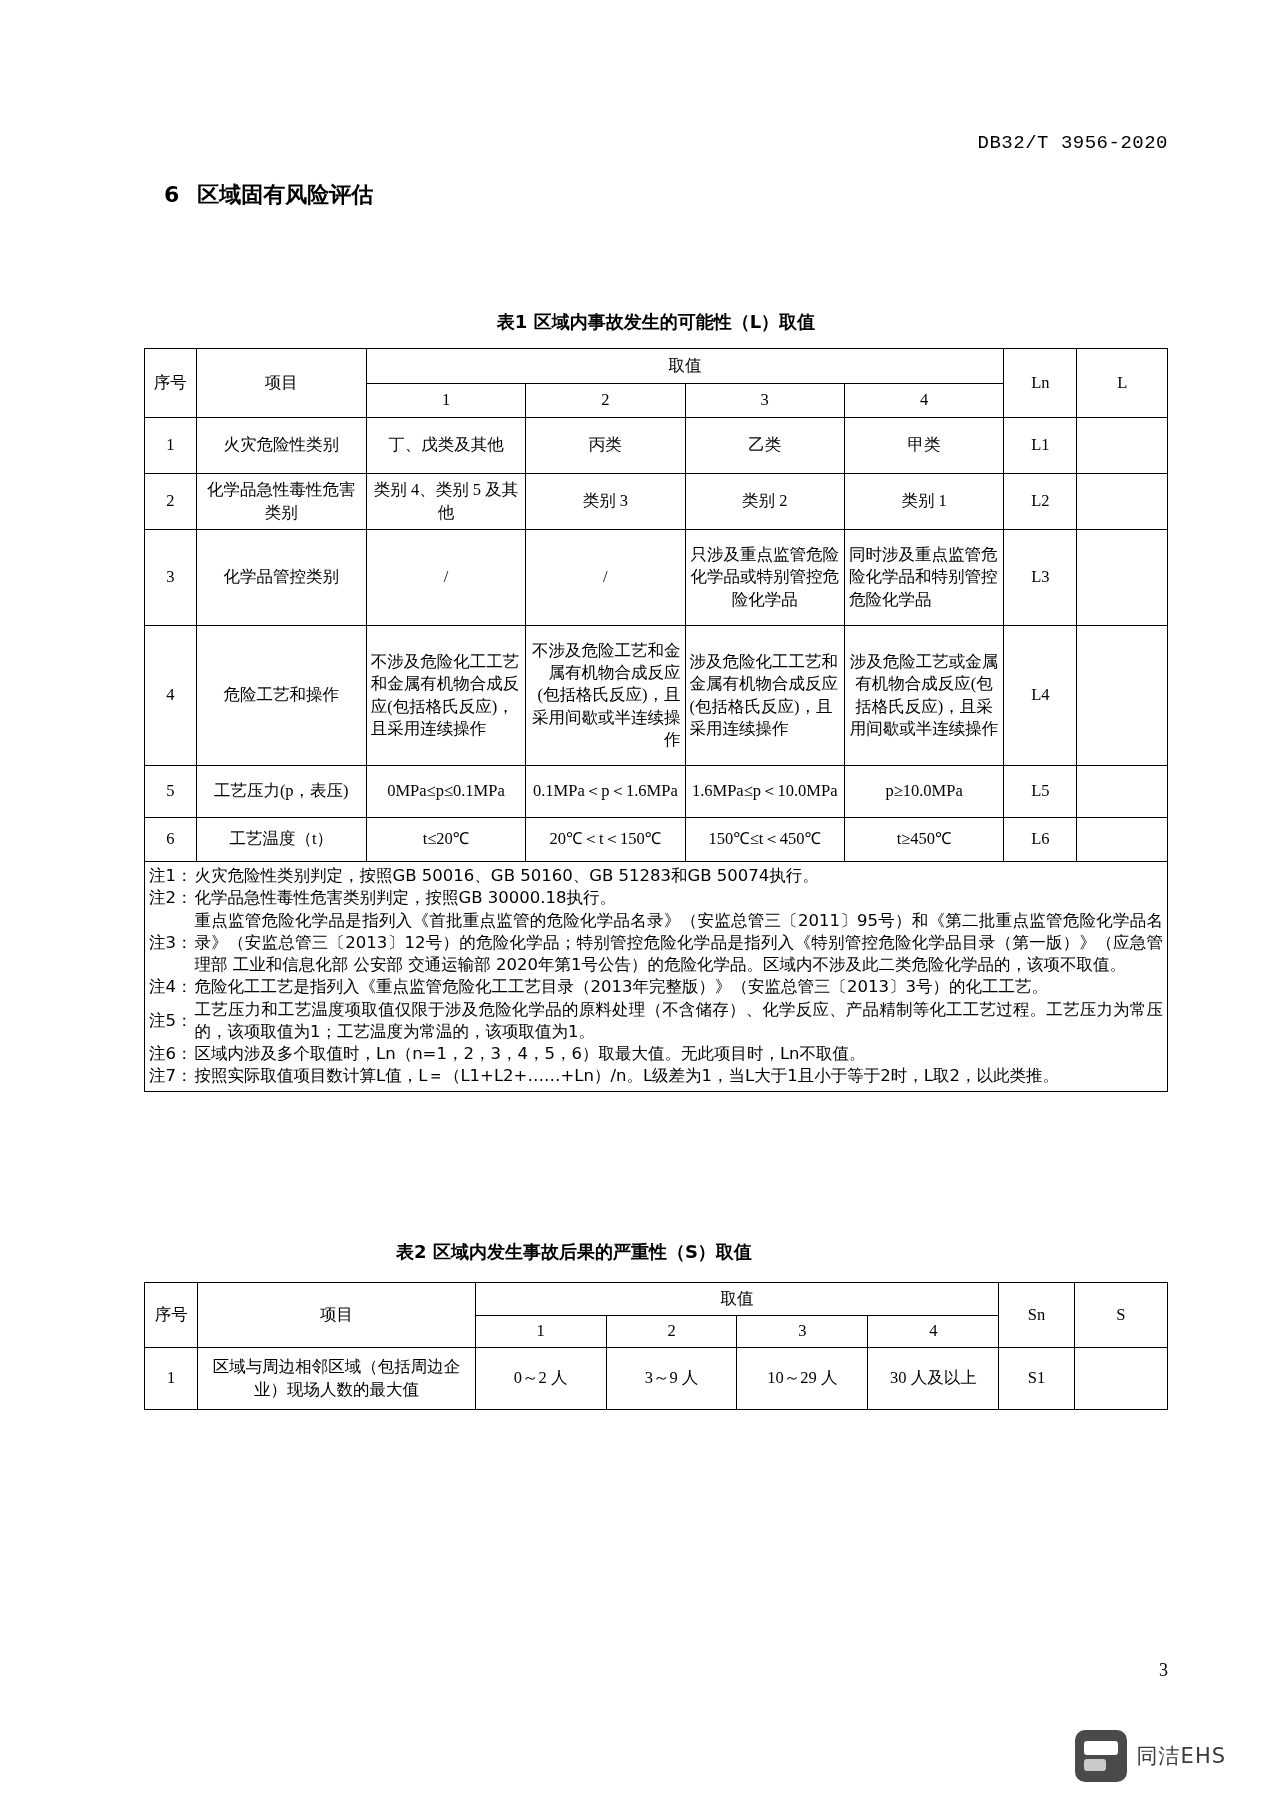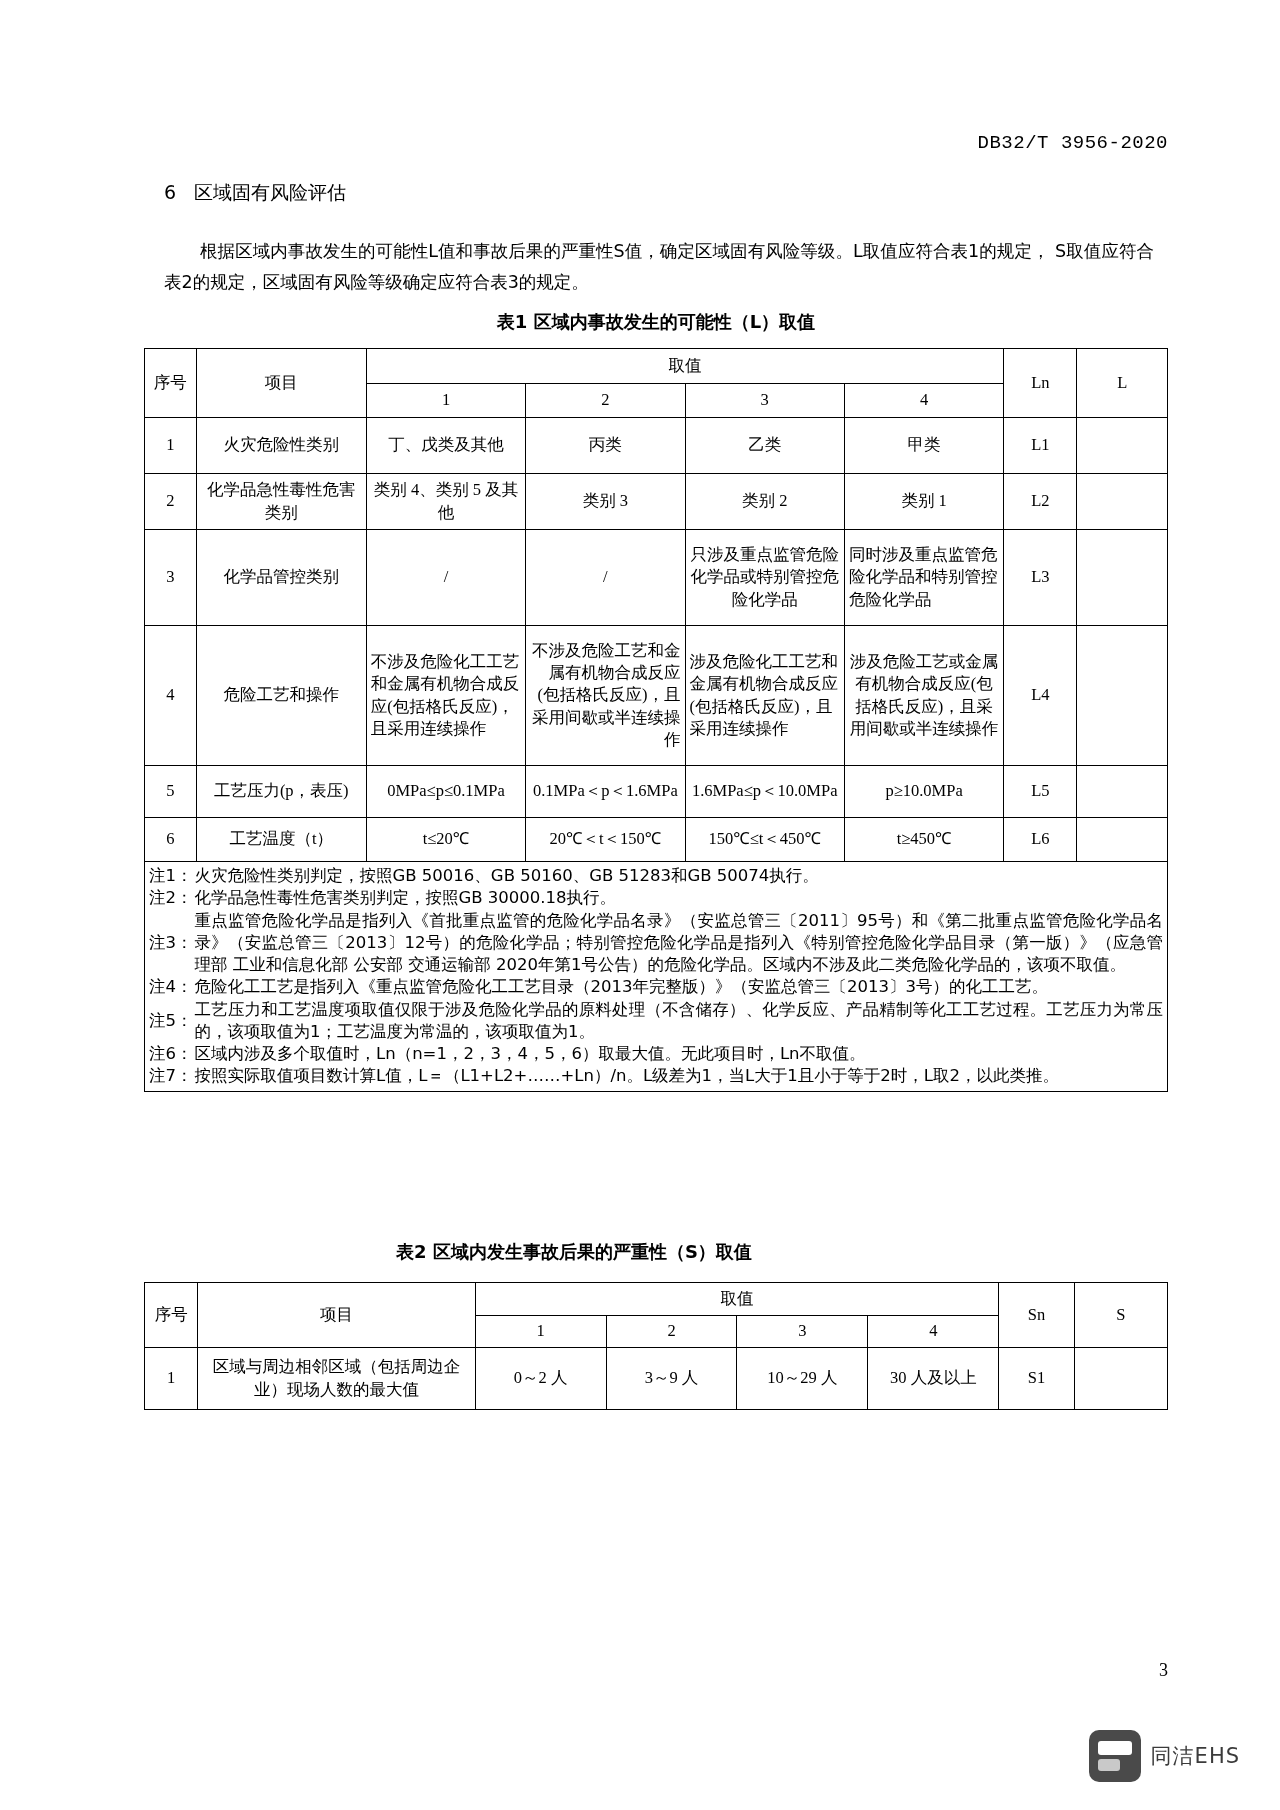--- a/index.html
+++ b/index.html
@@ -28,22 +28,22 @@
     right: 128px;
     font-family: "Liberation Mono", monospace;
     font-size: 19px;
     letter-spacing: 0.5px;
   }
   .section-title {
     position: absolute;
     top: 180px;
     left: 148px;
     font-family: "DejaVu Sans", sans-serif;
-    font-weight: normal;
-    font-size: 19px;
+    font-weight: bold;
+    font-size: 22px;
   }
   .section-title .num {
     display: inline-block;
     margin-right: 18px;
   }
   .para {
     position: absolute;
     top: 236px;
     left: 148px;
     width: 990px;
@@ -110,21 +110,21 @@
   .pagenum {
     position: absolute;
     top: 1660px;
     right: 128px;
     font-family: "Liberation Serif", serif;
     font-size: 18px;
   }
   .watermark {
     position: absolute;
     bottom: 28px;
-    right: 56px;
+    right: 70px;
     display: flex;
     align-items: center;
     gap: 10px;
   }
   .wm-logo {
     width: 52px;
     height: 52px;
     border-radius: 10px;
     background: #4a4a4a;
     position: relative;
@@ -167,23 +167,20 @@
 <body>
 
 <div class="page">
 
   <div class="header-std">DB32/T 3956-2020</div>
 
   <div class="section-title">
     <span class="num">6</span><span>区域固有风险评估</span>
   </div>
 
-  <div class="para">
-    <span class="indent"></span><span>根据区域内事故发生的可能性L值和事故后果的严重性S值，确定区域固有风险等级。L取值应符合表1的规定， S取值应符合表2的规定，区域固有风险等级确定应符合表3的规定。</span>
-  </div>
 
   <div id="cap1" class="tbl-caption">表1  区域内事故发生的可能性（L）取值</div>
 
   <table id="table1" class="doc">
     <colgroup>
       <col class="w-seq">
         <col class="w-item">
       <col class="w-val">
         <col class="w-val">
         <col class="w-val">

